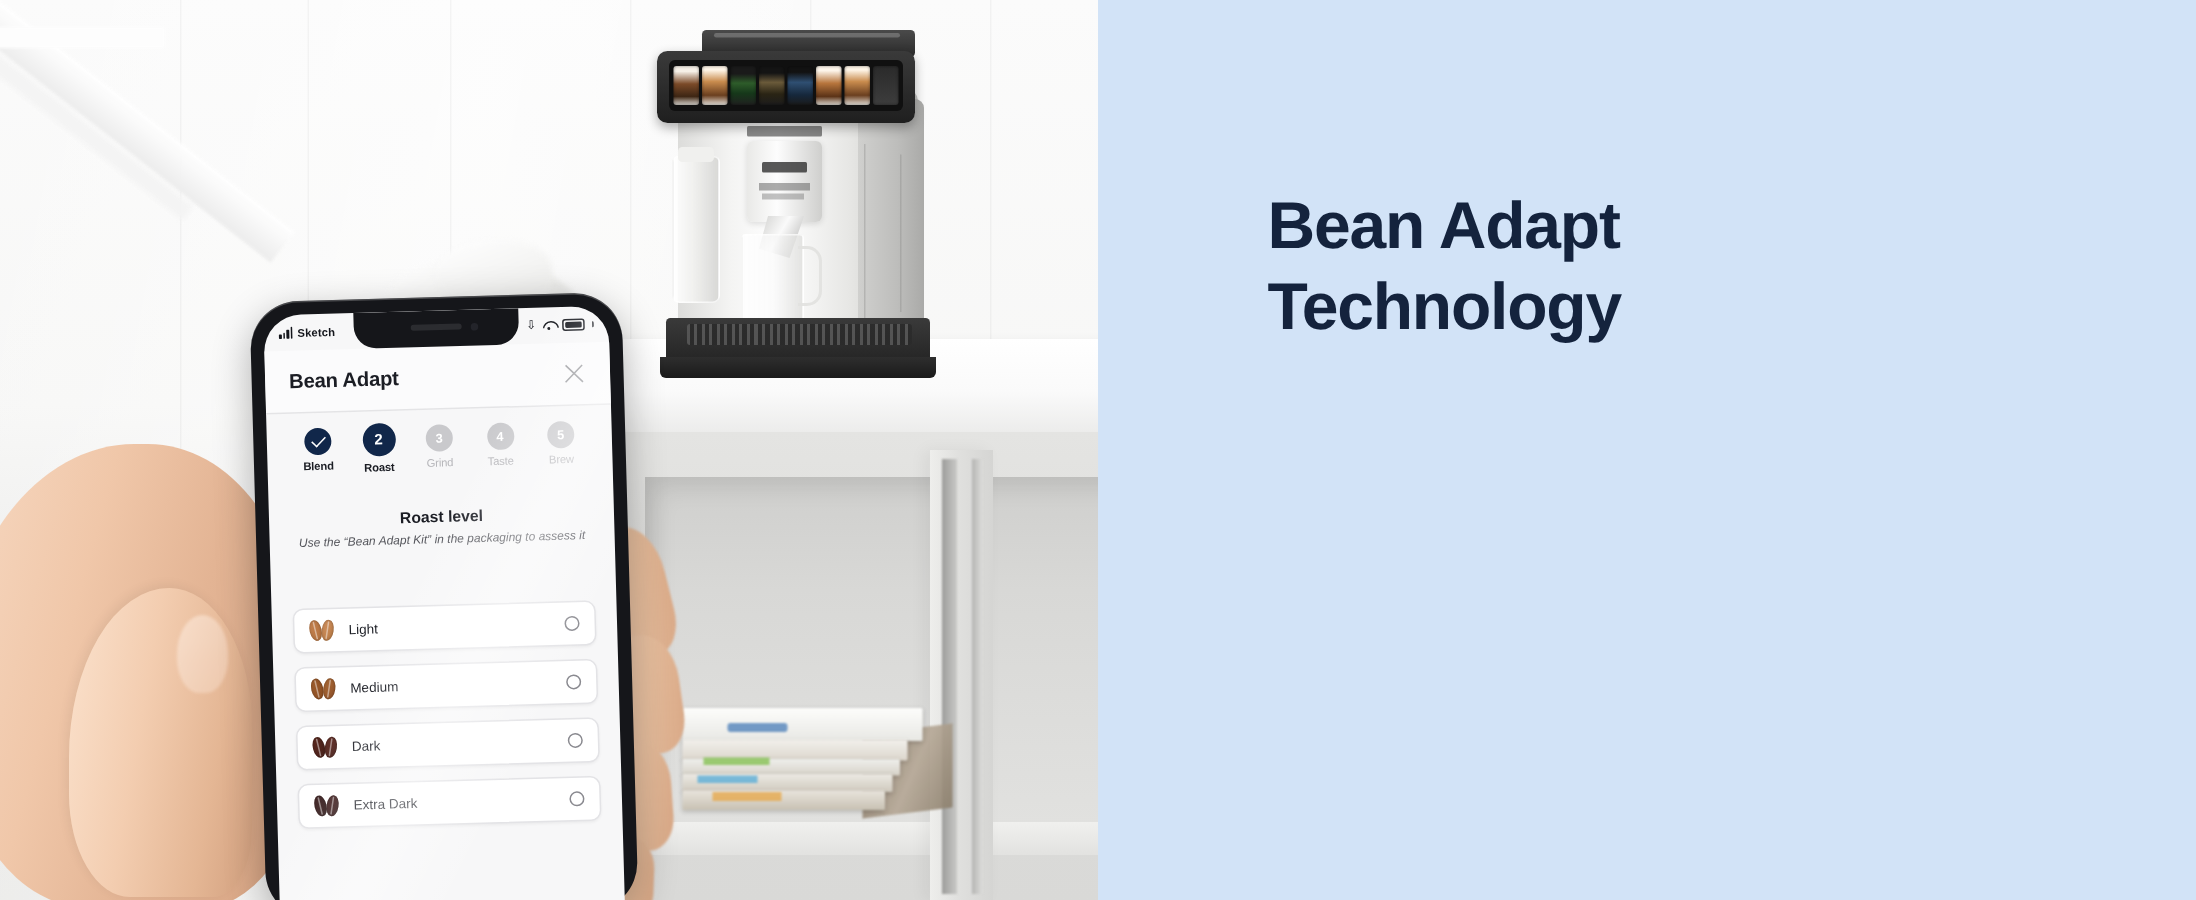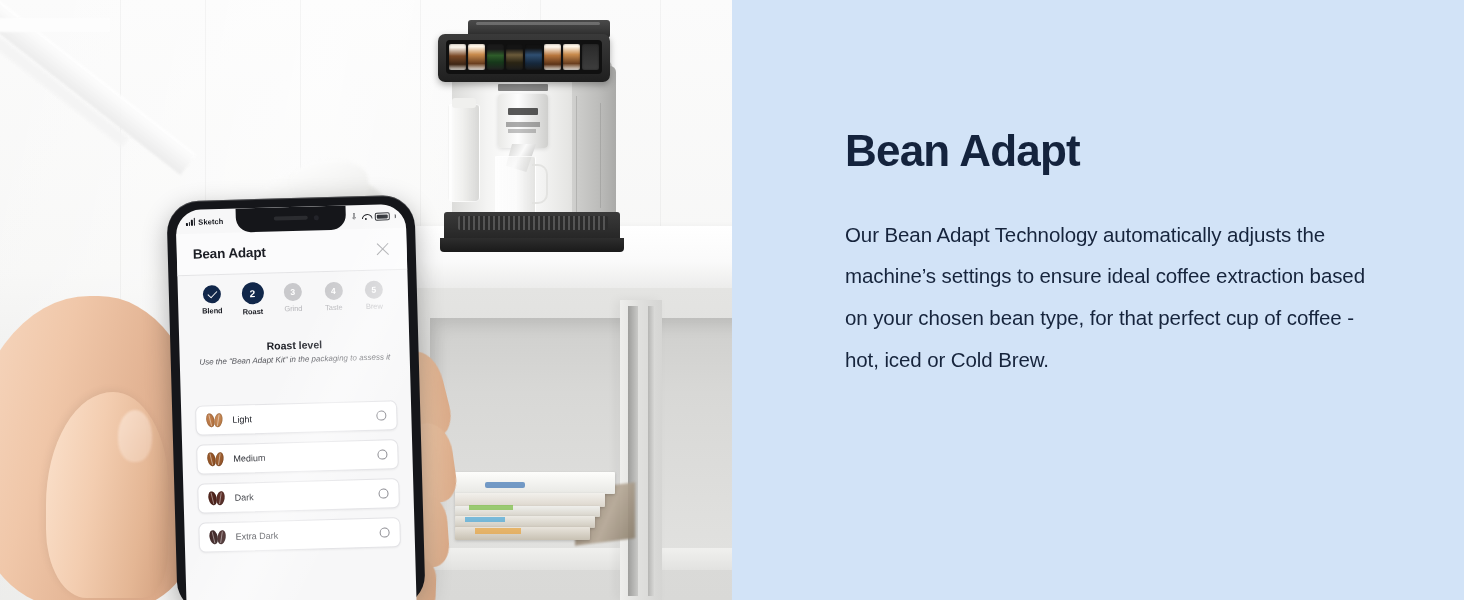--- a/index.html
+++ b/index.html
@@ -549,17 +549,17 @@
         </div>
 
         <div class="sheen"></div>
       </div>
     </div>
   </div>
 
   <div class="text-panel">
     <h1 class="headline">
       <span>Bean Adapt</span><br>
+      <span>Technology</span>
     </h1>
-    <p class="body-copy">Our Bean Adapt Technology automatically adjusts the machine’s settings to ensure ideal coffee extraction based on your chosen bean type, for that perfect cup of coffee - hot, iced or Cold Brew.</p>
   </div>
 
 </div>
 
 </body></html>

